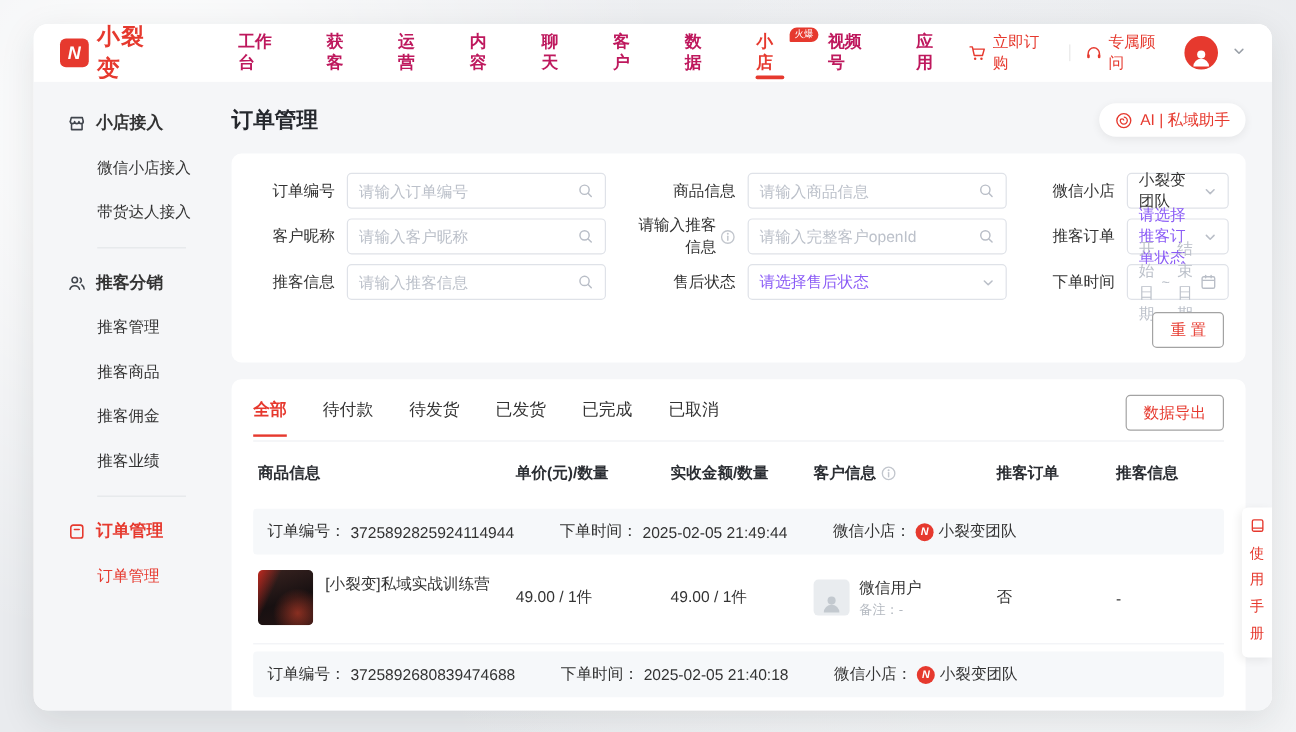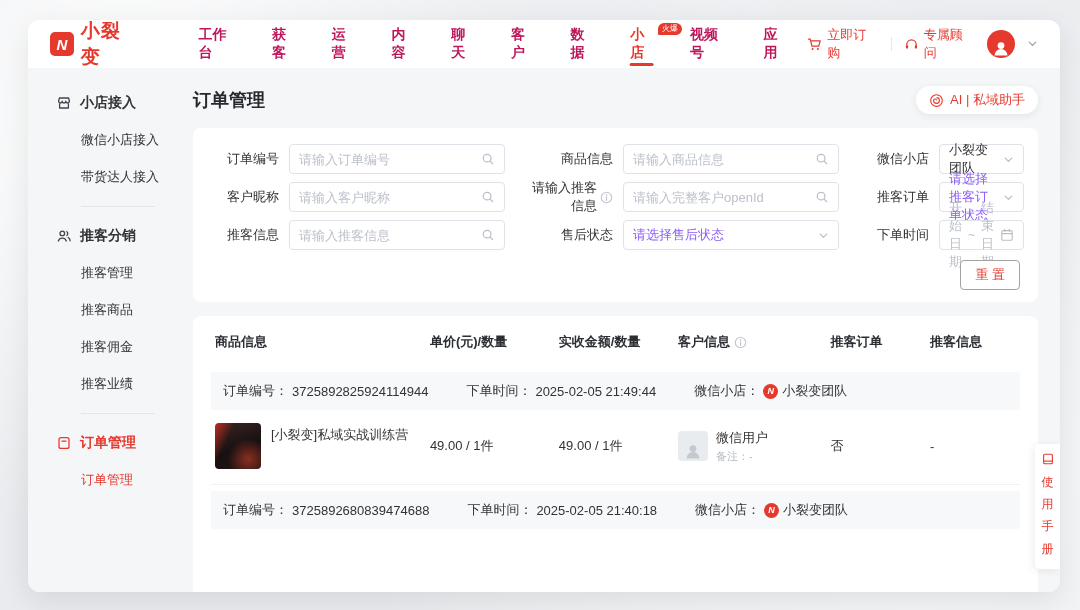--- a/index.html
+++ b/index.html
@@ -105,21 +105,21 @@
   .pname { font-size:13px; color:#333; margin-top:3px; line-height:1.4; }
   .customer-cell { display:flex; align-items:center; gap:8px; }
   .cust-avatar { width:30px; height:30px; border-radius:4px; background:#e9ecef; flex:none;
     display:flex; align-items:flex-end; justify-content:center; overflow:hidden; }
   .cust-text { display:flex; flex-direction:column; gap:2px; }
   .cust-name { font-size:13px; color:#333; }
   .cust-remark { font-size:11px; color:#b4b9c0; }
   .order-block + .order-block { border-top:1px solid #f0f2f5; margin-top:2px; }
 
   
-  .manual-tab { position:absolute; right:0; top:424px; width:25px; background:#fff;
+  .manual-tab { position:absolute; right:0; top:403px; width:25px; background:#fff;
     border-radius:5px 0 0 5px; box-shadow:-2px 2px 8px rgba(0,0,0,.07); padding:8px 0 9px;
     display:flex; flex-direction:column; align-items:center; gap:5px; cursor:pointer; z-index:9; }
   .manual-text { color:#e6392e; font-size:12px; line-height:1.85; width:14px; text-align:center;
     word-break:break-all; }
 </style>
 </head>
 <body>
 
 <div class="window">
 
@@ -378,20 +378,30 @@
                 </span>
             </div>
           </div>
         </div>
         <div class="reset-row">
           <button class="btn-outline">重 置</button>
         </div>
       </div>
 
       <div class="table-card">
+        <div class="tabs-row">
+          <span class="tab active">全部</span>
+          <span class="tab">待付款</span>
+          <span class="tab">待发货</span>
+          <span class="tab">已发货</span>
+          <span class="tab">已完成</span>
+          <span class="tab">已取消</span>
+          <span class="tabs-spacer"></span>
+          <button class="btn-outline">数据导出</button>
+        </div>
 
         <div class="tgrid thead">
           <span class="th">商品信息</span>
           <span class="th">单价(元)/数量</span>
           <span class="th">实收金额/数量</span>
           <span class="th">
             <span>客户信息</span>
             <span class="cicon">
                 <svg viewBox="0 0 14 14" width="13" height="13">
                   <circle cx="7" cy="7" r="5.6" fill="none" stroke="#c2c6cd" stroke-width="1.2"></circle>

